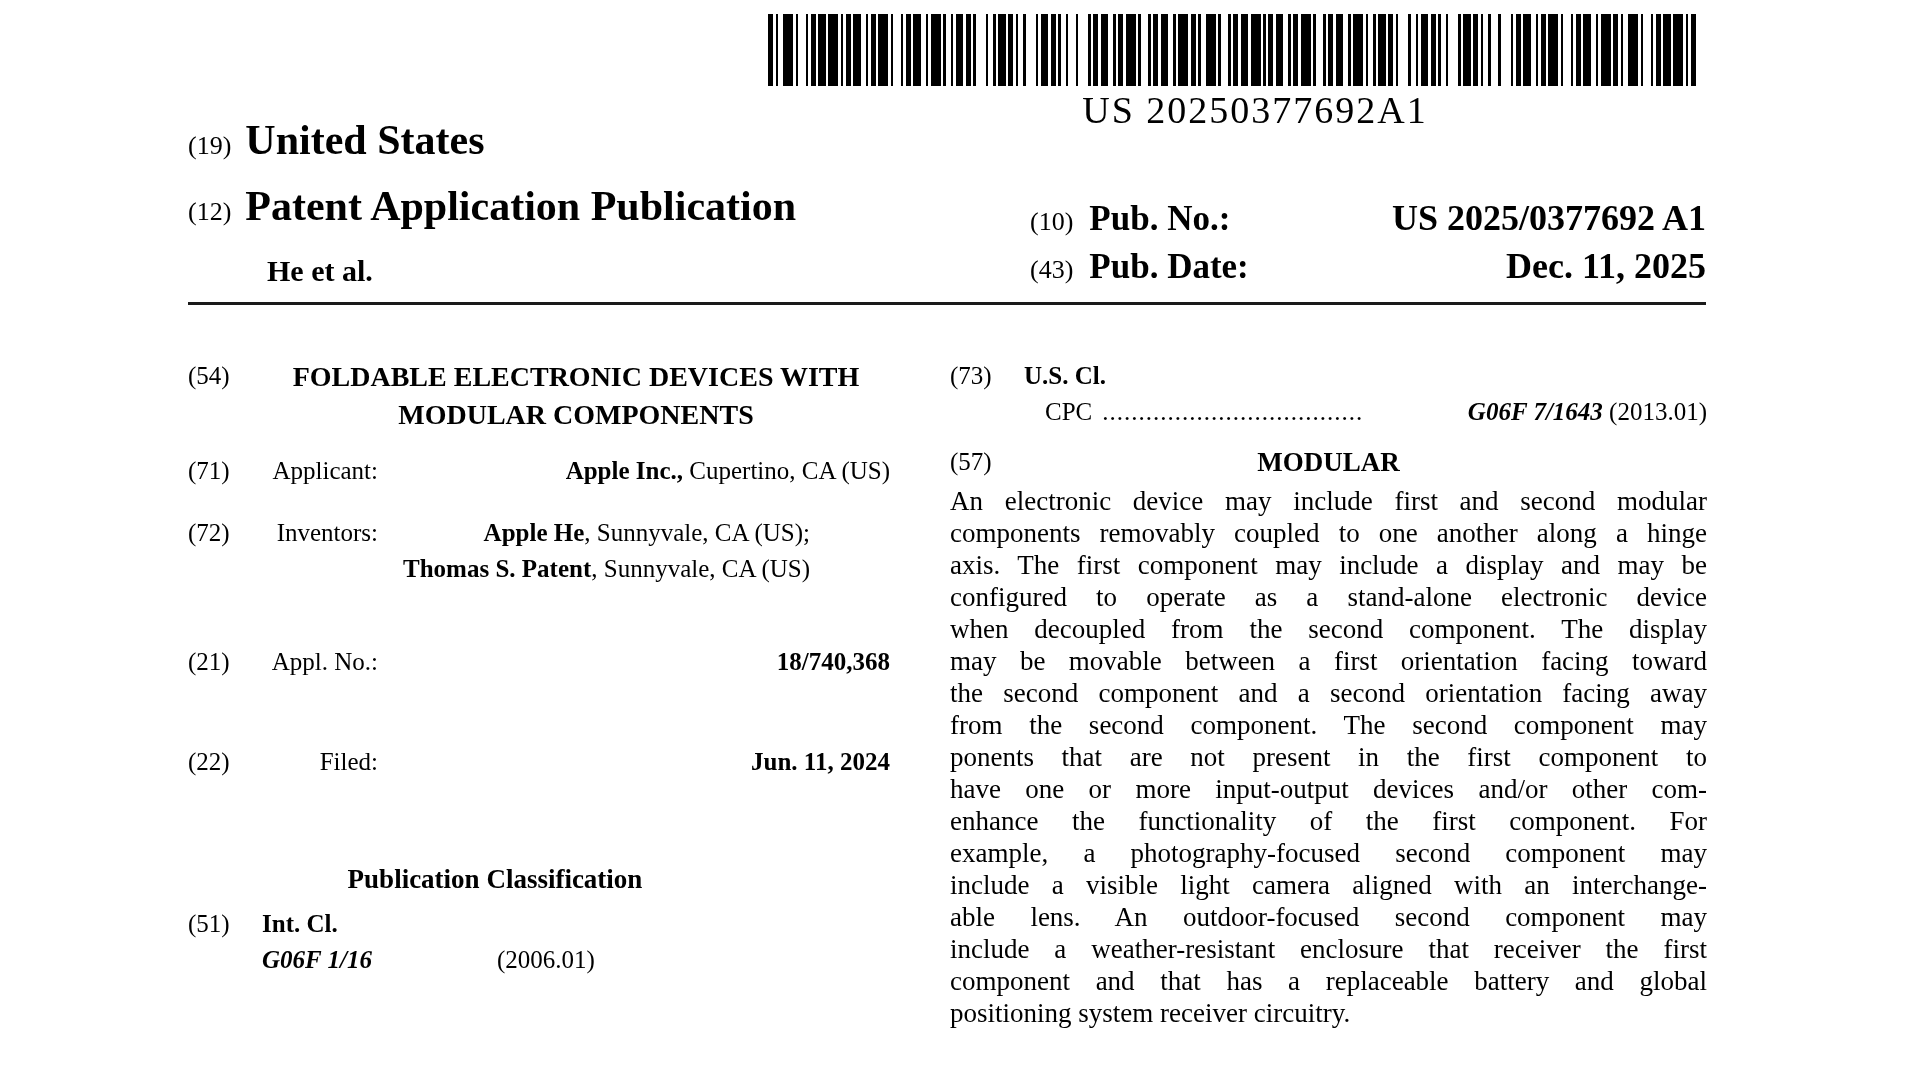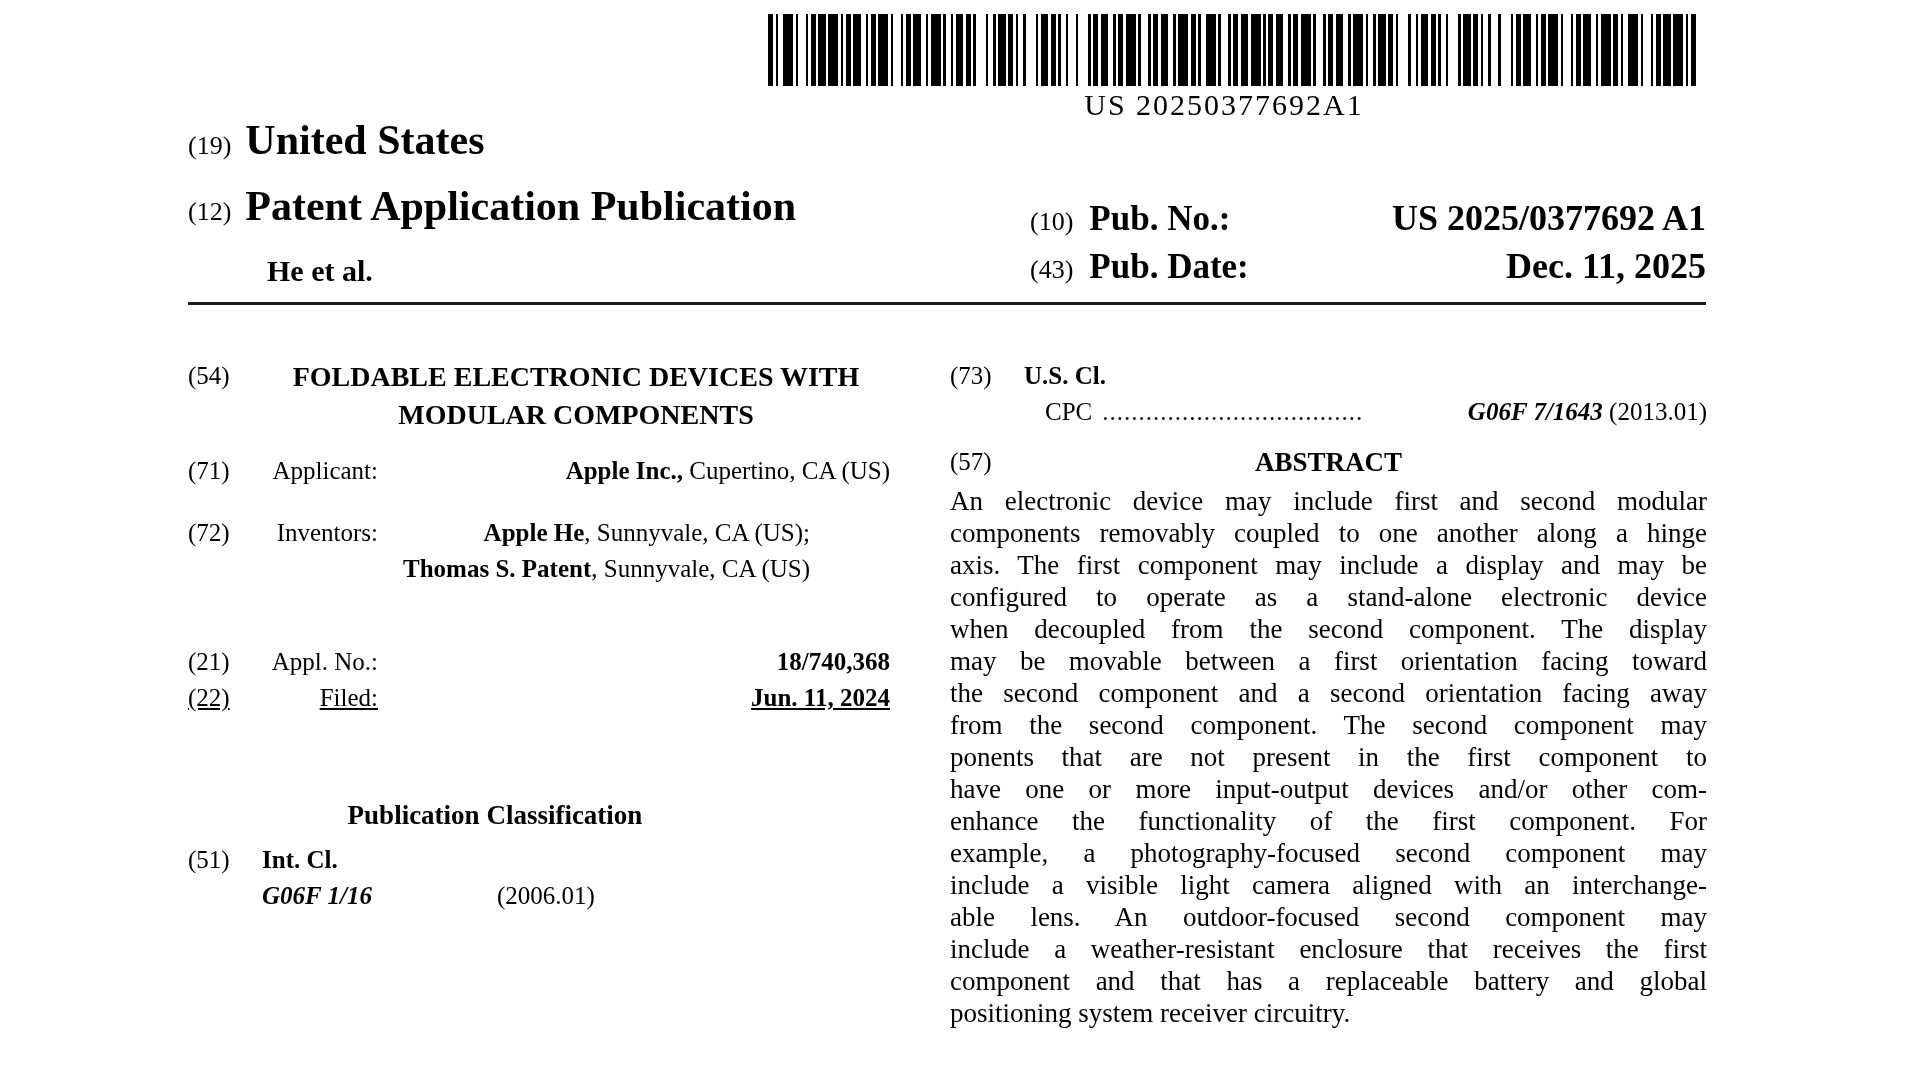--- a/index.html
+++ b/index.html
@@ -8,22 +8,22 @@
     font-family:"Liberation Serif","DejaVu Serif",serif;color:#000;
   }
   
   .barcode{
     position:absolute;left:768px;top:14px;width:928px;height:72px;
     display:flex;align-items:stretch;overflow:hidden;
   }
   .barcode .bar{flex:none;height:100%;background:#000;}
   .barcode .gap{flex:none;height:100%;background:transparent;}
   .barcode-text{
-    position:absolute;left:760px;top:88px;width:928px;text-align:center;
-    font-size:30px;letter-spacing:2px;
+    position:absolute;left:791px;top:88px;width:928px;text-align:center;
+    font-size:38px;letter-spacing:2px;
   }
   
   .hdr-left{position:absolute;left:188px;top:110px;}
   .big-line{display:flex;align-items:baseline;line-height:60px;white-space:nowrap;}
   .big-line .code{font-size:26px;margin-right:14px;}
   .big-line .big{font-size:42px;font-weight:bold;}
   .authors{font-size:30px;font-weight:bold;margin-top:12px;padding-left:79px;line-height:34px;}
   
   .hdr-right{position:absolute;left:1030px;top:196px;width:676px;}
   .hdr-row{display:flex;align-items:baseline;line-height:44px;white-space:nowrap;}
@@ -39,21 +39,21 @@
   .fcode{font-size:25px;}
   .inner{display:grid;grid-template-columns:116px 1fr;text-align:right;}
   .b{font-weight:bold;}
   .bi{font-weight:bold;font-style:italic;}
   .title-row{margin-top:8px;}
   .title-line{font-size:28px;font-weight:bold;line-height:38px;white-space:nowrap;text-align:center;}
   .applicant-row{margin-top:19px;}
   .inventors-row{margin-top:26px;}
   .people{max-width:432px;}
   .appl-row{margin-top:57px;}
-  .filed-row{text-decoration:underline;}
+  .filed-row{margin-top:64px;}
   .pubclass{margin-top:81px;width:614px;text-align:center;font-size:27px;font-weight:bold;}
   .intcl-row{margin-top:9px;}
   .intcl-grid{display:grid;grid-template-columns:235px 1fr;}
   
   .uscl-row{margin-top:8px;}
   .cpc-row{display:flex;align-items:baseline;padding-left:95px;white-space:nowrap;}
   .leader{flex:1;overflow:hidden;margin:0 10px;letter-spacing:1px;}
   .abs-hd-row{position:relative;margin-top:14px;line-height:36px;}
   .abs-hd-row .fcode{position:absolute;left:0;top:0;}
   .abs-heading{text-align:center;font-size:27px;font-weight:bold;}
@@ -383,39 +383,39 @@
     </div>
     <div class="cpc-row">
       <span>CPC</span>
       <span class="leader">....................................</span>
       <span class="bi">G06F 7/1643</span>&nbsp;
       <span>(2013.01)</span>
     </div>
 
     <div class="abs-hd-row">
       <span class="fcode">(57)</span>
-      <div class="abs-heading">ABSTRACT</div>
+      <div class="abs-heading">MODULAR</div>
     </div>
 
     <div class="abstract">
 
     <div class="aline">An electronic device may include first and second modular</div>
         <div class="aline">components removably coupled to one another along a hinge</div>
         <div class="aline">axis. The first component may include a display and may be</div>
         <div class="aline">configured to operate as a stand-alone electronic device</div>
         <div class="aline">when decoupled from the second component. The display</div>
         <div class="aline">may be movable between a first orientation facing toward</div>
         <div class="aline">the second component and a second orientation facing away</div>
         <div class="aline">from the second component. The second component may</div>
         <div class="aline">ponents that are not present in the first component to</div>
         <div class="aline">have one or more input-output devices and/or other com-</div>
         <div class="aline">enhance the functionality of the first component. For</div>
         <div class="aline">example, a photography-focused second component may</div>
         <div class="aline">include a visible light camera aligned with an interchange-</div>
         <div class="aline">able lens. An outdoor-focused second component may</div>
-        <div class="aline">include a weather-resistant enclosure that receives the first</div>
+        <div class="aline">include a weather-resistant enclosure that receiver the first</div>
         <div class="aline">component and that has a replaceable battery and global</div>
         <div class="aline">positioning system receiver circuitry.</div>
       </div>
 
   </div>
 
 </div>
 
 </body></html>

